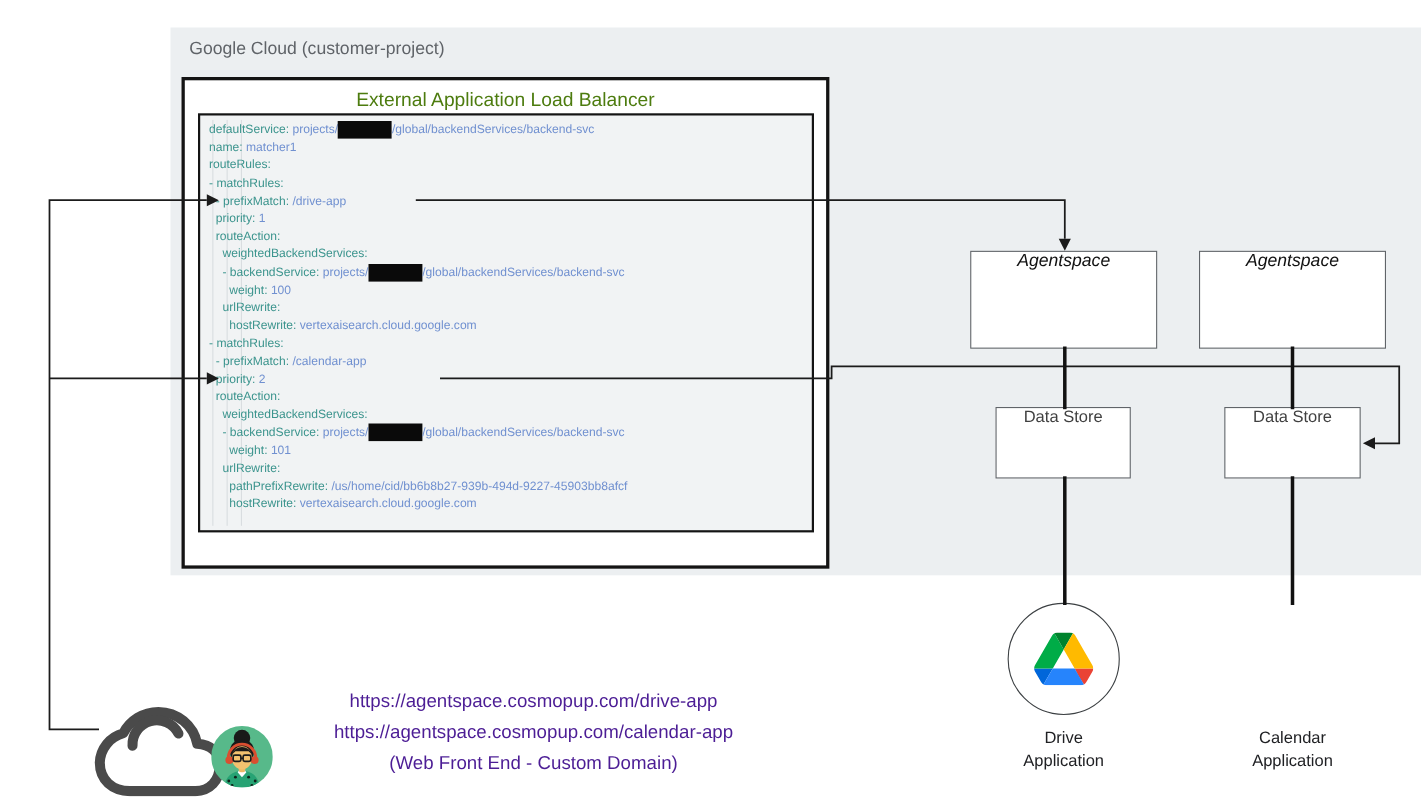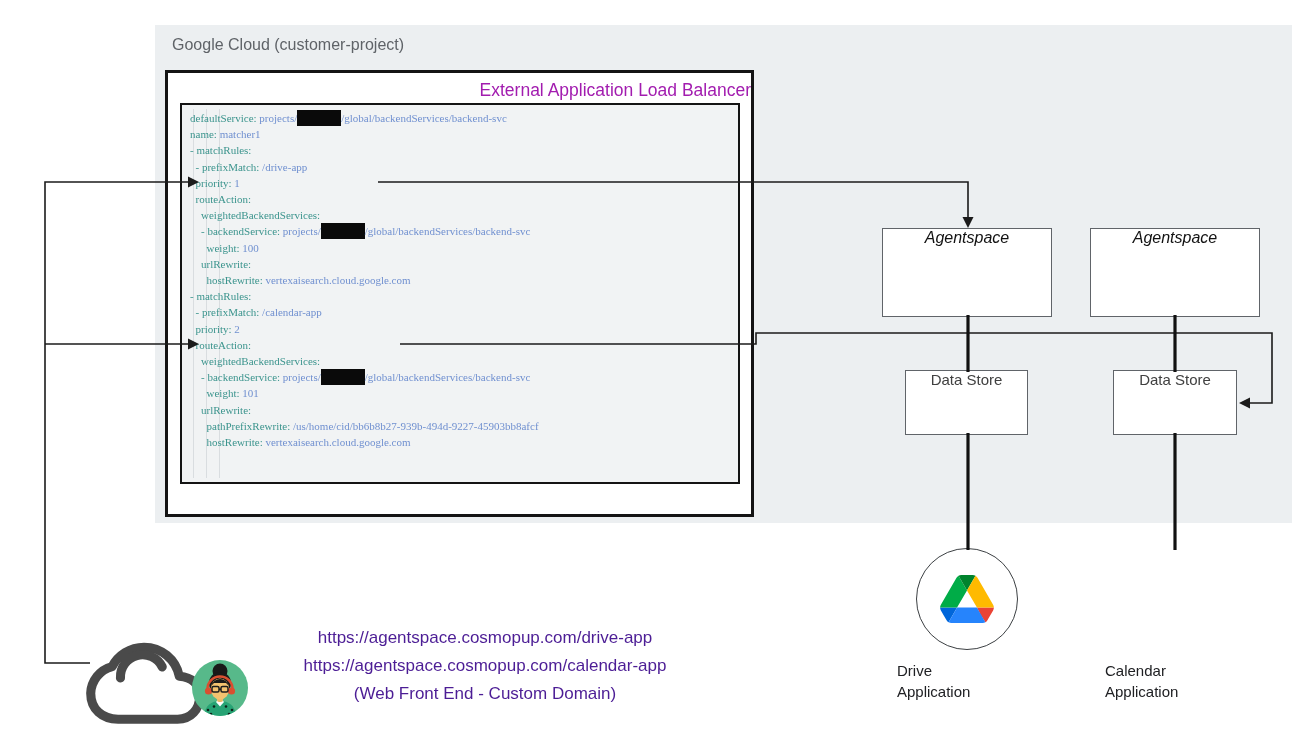--- a/index.html
+++ b/index.html
@@ -12,51 +12,51 @@
     background:#eceff1;
   }
   .panel-label {
     position:absolute; left:172px; top:36px; font-size:16px; color:#5f6368;
   }
   .lb-box {
     position:absolute; left:165px; top:70px; width:589px; height:447px;
     background:#ffffff; border:3px solid #141414; box-sizing:border-box;
   }
   .lb-title {
-    position:absolute; left:0; top:7px; width:100%; text-align:right;
-    font-size:17.5px; color:#a21caf;
+    position:absolute; left:0; top:7px; width:100%; text-align:center;
+    font-size:17.5px; color:#4d7c0f;
   }
   .code-box {
     position:absolute; left:180px; top:103px; width:560px; height:381px;
     background:#f1f3f4; border:2px solid #141414; box-sizing:border-box;
     padding:5px 0 0 8px; overflow:hidden;
   }
   .indent-guide {
     position:absolute; top:4px; bottom:4px; width:1px; background:#d9dde0;
   }
   .code-line {
     position:relative; white-space:pre;
-    font-family:Liberation Serif, serif; font-size:11px; line-height:16.2px;
+    font-family:Liberation Sans, sans-serif; font-size:11px; line-height:16.2px;
   }
   .sk { color:#3b948d; }
   .sv { color:#7090d0; }
   .sr { background:#0a0a0a; padding:2px 0; }
   .node {
     position:absolute; background:#fff; border:1.5px solid #606469;
     box-sizing:border-box; display:flex; align-items:flex-start; justify-content:center;
   }
   .agentspace { font-style:italic; font-size:16px; color:#111; }
   .datastore  { font-size:15px; color:#404040; }
   .app-circle {
     position:absolute; width:102px; height:102px; border-radius:50%;
     background:#fff; border:1.5px solid #3c4043; box-sizing:border-box;
     display:flex; align-items:center; justify-content:center;
   }
   .app-label {
-    position:absolute; width:140px; text-align:left;
+    position:absolute; width:140px; text-align:center;
     font-size:15px; line-height:21px; color:#202124;
   }
   .urls {
     position:absolute; left:282px; top:624px; width:406px; text-align:center;
     font-size:17px; line-height:28px; color:#4c1d95;
   }
   .overlay { position:absolute; left:0; top:0; z-index:5; pointer-events:none; }
   .icon-abs { position:absolute; }
 </style>
 </head>
@@ -70,20 +70,21 @@
   <div class="lb-box">
     <div class="lb-title">External Application Load Balancer</div>
   </div>
 
   <div class="code-box">
     <div class="indent-guide" style="left:11px;"></div>
     <div class="indent-guide" style="left:24px;"></div>
     <div class="indent-guide" style="left:37px;"></div>
   <div class="code-line"><span class="sk">defaultService:</span><span class="sv"> projects/</span><span class="sr">                </span><span class="sv">/global/backendServices/backend-svc</span></div>
       <div class="code-line"><span class="sk">name:</span><span class="sv"> matcher1</span></div>
+      <div class="code-line"><span class="sk">routeRules:</span></div>
       <div class="code-line"><span class="sk">- matchRules:</span></div>
       <div class="code-line"><span class="sk">  - prefixMatch:</span><span class="sv"> /drive-app</span></div>
       <div class="code-line"><span class="sk">  priority:</span><span class="sv"> 1</span></div>
       <div class="code-line"><span class="sk">  routeAction:</span></div>
       <div class="code-line"><span class="sk">    weightedBackendServices:</span></div>
       <div class="code-line"><span class="sk">    - backendService:</span><span class="sv"> projects/</span><span class="sr">                </span><span class="sv">/global/backendServices/backend-svc</span></div>
       <div class="code-line"><span class="sk">      weight:</span><span class="sv"> 100</span></div>
       <div class="code-line"><span class="sk">    urlRewrite:</span></div>
       <div class="code-line"><span class="sk">      hostRewrite:</span><span class="sv"> vertexaisearch.cloud.google.com</span></div>
       <div class="code-line"><span class="sk">- matchRules:</span></div>

